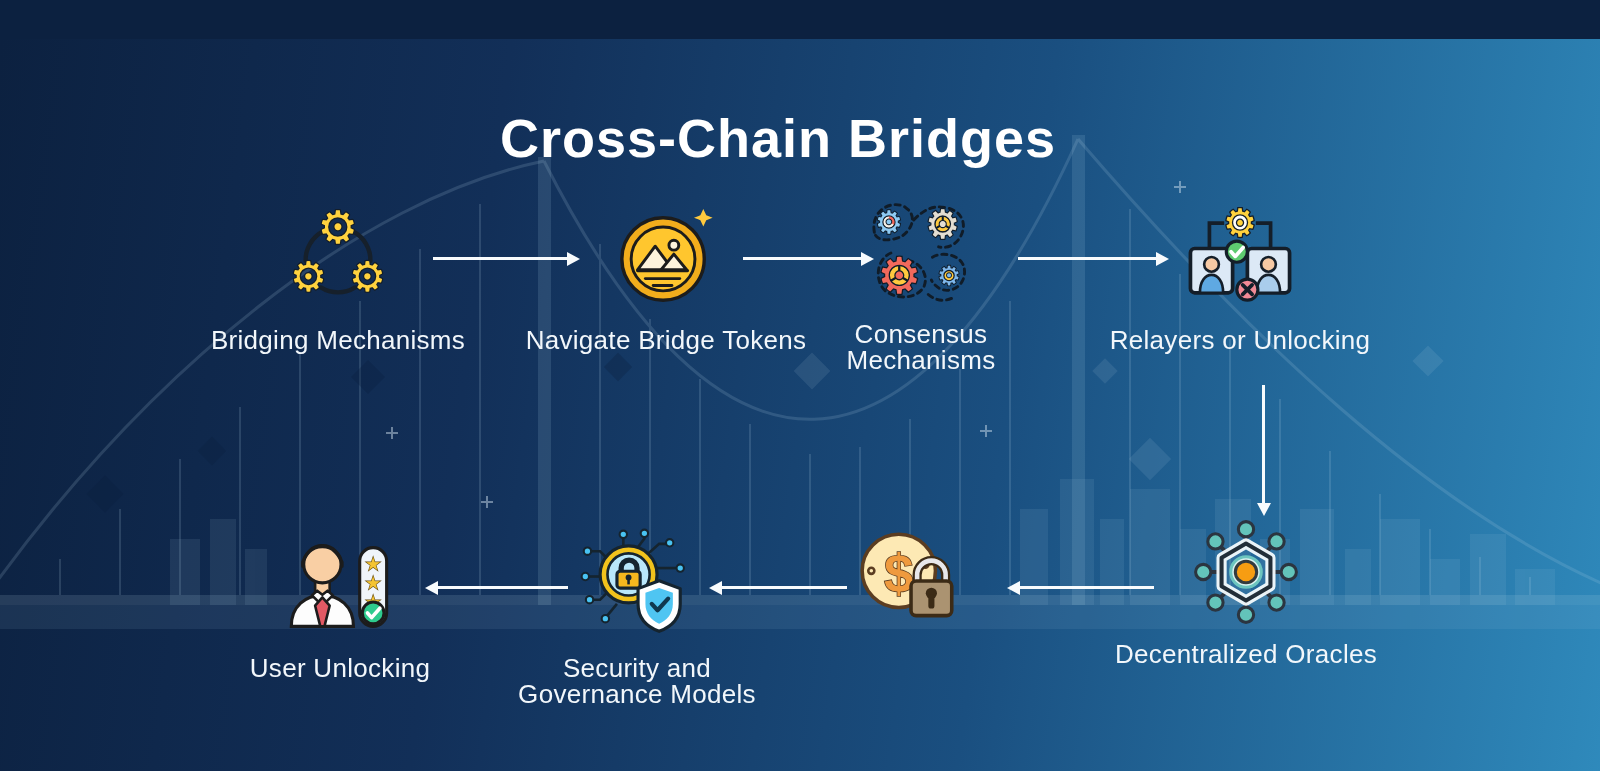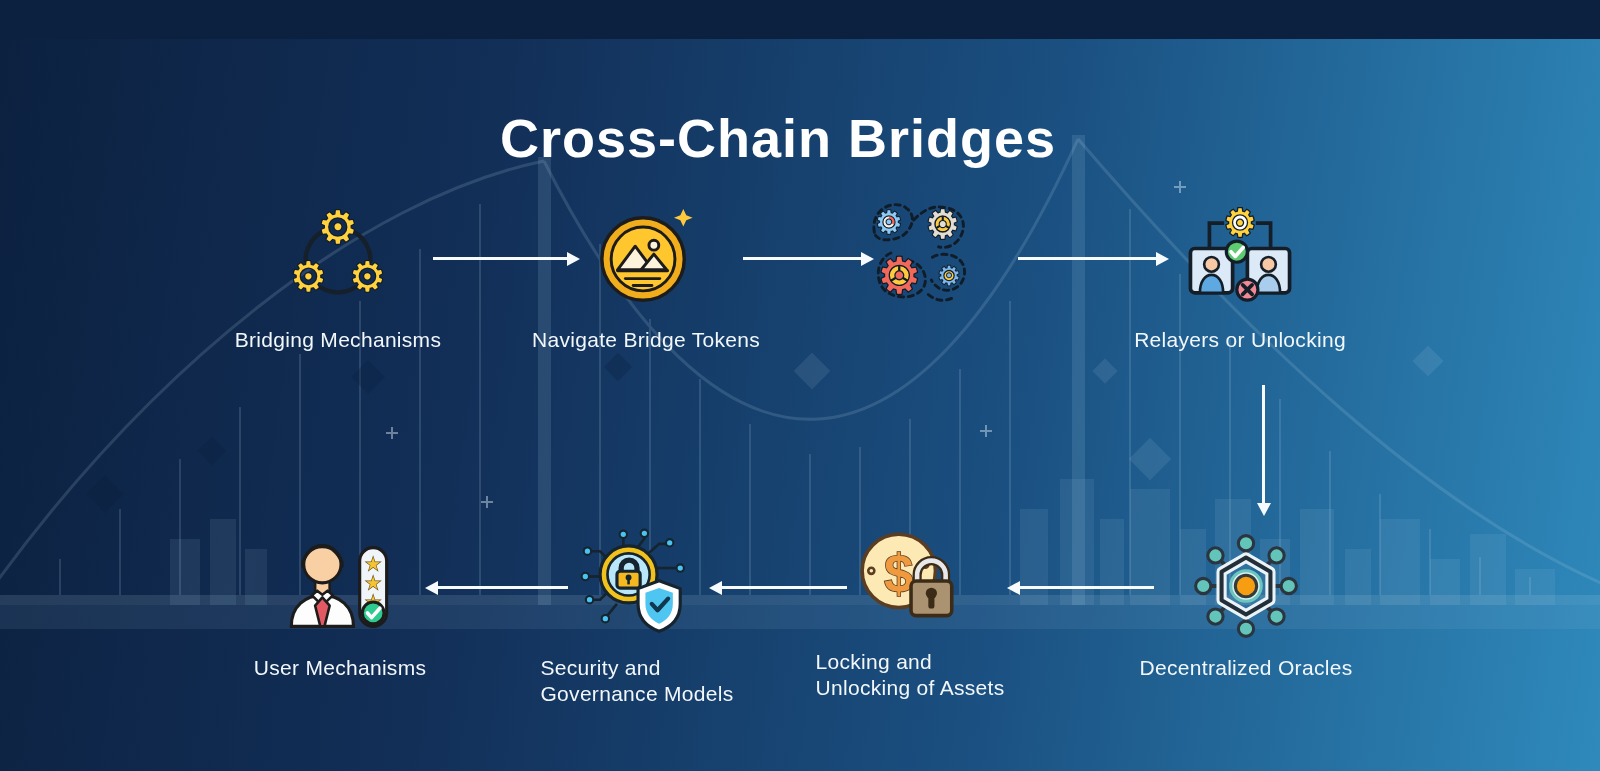--- a/index.html
+++ b/index.html
@@ -4,24 +4,24 @@
 <style>
   html,body{margin:0;padding:0;background:#0c2140;}
   .canvas{position:relative;width:1600px;height:771px;overflow:hidden;
     background:linear-gradient(98deg,#0c2140 0%,#122f58 30%,#1a4f80 62%,#2f8abc 100%);
     font-family:"Liberation Sans",sans-serif;margin-top:39px;}
   .bg-art{position:absolute;left:0;top:0;width:1600px;height:771px;pointer-events:none;}
   .title{position:absolute;top:32px;left:0;right:44px;text-align:center;
     font-weight:700;font-size:54px;letter-spacing:1px;color:#ffffff;}
   .node{position:absolute;width:300px;display:flex;flex-direction:column;align-items:center;}
   .icon-box{height:122px;display:flex;align-items:center;justify-content:center;}
-  .node-label{margin-top:8px;white-space:pre-line;color:#f2f7fb;
-    font-size:21px;line-height:26px;letter-spacing:.3px;}
-  .n1{left:188px;top:158px}.n2{left:496px;top:158px}.n3{left:771px;top:152px}.n4{left:1090px;top:158px}
-  .n5{left:1096px;top:486px}.n6{left:760px;top:480px}.n7{left:487px;top:486px}.n8{left:190px;top:486px}
+  .node-label{margin-top:8px;text-align:center;white-space:pre-line;color:#f2f7fb;
+    font-size:26px;line-height:26px;letter-spacing:.3px;}
+  .n1{left:188px;top:158px}.n2{left:516px;top:158px}.n3{left:771px;top:152px}.n4{left:1090px;top:158px}
+  .n5{left:1096px;top:472px}.n6{left:760px;top:480px}.n7{left:487px;top:486px}.n8{left:190px;top:486px}
   .arrow{position:absolute;height:2.5px;background:#f8fbfd;}
   .arrow.right::after{content:"";position:absolute;right:-13px;top:-5.5px;
     border-top:7px solid transparent;border-bottom:7px solid transparent;border-left:13px solid #f8fbfd;}
   .arrow.left::before{content:"";position:absolute;left:-13px;top:-5.5px;
     border-top:7px solid transparent;border-bottom:7px solid transparent;border-right:13px solid #f8fbfd;}
   .arrow.down{width:2.5px;height:118px;}
   .arrow.down::after{content:"";position:absolute;bottom:-13px;left:-5.5px;
     border-left:7px solid transparent;border-right:7px solid transparent;border-top:13px solid #f8fbfd;}
   .a1{left:433px;top:218px;width:134px}.a2{left:743px;top:218px;width:118px}
   .a3{left:1018px;top:218px;width:138px}.a4{left:1262px;top:346px}
@@ -140,20 +140,22 @@
         <path d="M76,28 L76,20.5 M76,28 L69.5,32 M76,28 L82.5,32" stroke="#101c28" stroke-width="2" fill="none"></path>
         <circle cx="34" cy="78" r="11" fill="#ffc93e" stroke="#101c28" stroke-width="2.5"></circle>
         <path d="M34,78 L34,68 M34,78 L25.5,83 M34,78 L42.5,83" stroke="#101c28" stroke-width="2.2" fill="none"></path>
         <circle cx="82" cy="78" r="5.5" fill="#ffc93e" stroke="#101c28" stroke-width="2"></circle>
         <text x="24" y="26" font-size="30" text-anchor="middle" dominant-baseline="central" fill="#8ecbf4" stroke="#101c28" stroke-width="2" paint-order="stroke">⚙</text>
         <text x="76" y="28" font-size="38" text-anchor="middle" dominant-baseline="central" fill="#e4ded2" stroke="#101c28" stroke-width="2.2" paint-order="stroke">⚙</text>
         <text x="34" y="78" font-size="48" text-anchor="middle" dominant-baseline="central" fill="#f2695c" stroke="#101c28" stroke-width="2.5" paint-order="stroke">⚙</text>
         <text x="82" y="78" font-size="26" text-anchor="middle" dominant-baseline="central" fill="#7fb8ec" stroke="#101c28" stroke-width="1.8" paint-order="stroke">⚙</text>
       </svg>
     </div>
+    <div class="node-label">Consensus
+Mechanisms</div>
   </div>
 
   <div class="node n4">
     <div class="icon-box">
       <svg width="116" height="116" viewBox="0 0 110 110">
         <path d="M40,22 H26 V46 M70,22 H84 V46" stroke="#141e29" stroke-width="3.5" fill="none"></path>
         <circle cx="55" cy="22" r="9" fill="#ffffff"></circle>
         <text x="55" y="22" font-size="36" text-anchor="middle" dominant-baseline="central" fill="#ffd23e" stroke="#141e29" stroke-width="2.5" paint-order="stroke">⚙</text>
         <rect x="8" y="46" width="40" height="42" rx="4" fill="#dce9f6" stroke="#141e29" stroke-width="3.5"></rect>
         <rect x="62" y="46" width="40" height="42" rx="4" fill="#dce9f6" stroke="#141e29" stroke-width="3.5"></rect>
@@ -202,22 +204,20 @@
         <circle cx="17" cy="46" r="3" fill="none" stroke="#5b3d21" stroke-width="2.5"></circle>
         <circle cx="70" cy="40" r="3" fill="none" stroke="#5b3d21" stroke-width="2.5"></circle>
         <text x="44" y="49" font-size="52" font-weight="bold" text-anchor="middle" dominant-baseline="central" fill="#ef9a3e" stroke="#5b3d21" stroke-width="1.5" paint-order="stroke" style="font-family:'Liberation Sans',sans-serif">$</text>
         <path d="M62,58 V50 A14,14 0 0 1 90,50 V58" fill="none" stroke="#3c2b16" stroke-width="9"></path>
         <path d="M62,58 V50 A14,14 0 0 1 90,50 V58" fill="none" stroke="#e8e8ea" stroke-width="4.5"></path>
         <rect x="56" y="56" width="40" height="34" rx="5" fill="#ab9371" stroke="#3c2b16" stroke-width="3.5"></rect>
         <circle cx="76" cy="68" r="5.5" fill="#3c2b16"></circle>
         <rect x="73" y="69" width="6" height="14" rx="2.5" fill="#3c2b16"></rect>
       </svg>
     </div>
-    <div class="node-label">Locking and
-Unlocking of Assets</div>
   </div>
 
   <div class="node n7">
     <div class="icon-box">
       <svg width="116" height="116" viewBox="0 0 110 110">
         <g stroke="#15242f" stroke-width="2.5" fill="none">
           <path d="M30,32 L20,22 H10"></path>
             <path d="M26,46 H8"></path>
             <path d="M30,58 L20,68 H12"></path>
           <path d="M36,72 L26,84"></path>
@@ -261,21 +261,21 @@
         <path d="M28,64 L38,74 L48,64 L43,59.5 L38,63.5 L33,59.5 Z" fill="#ffffff" stroke="#1c1c1c" stroke-width="2.5" stroke-linejoin="round"></path>
         <path d="M38,66 L31,74 L36,94 L40,94 L45,74 Z" fill="#e25964" stroke="#1c1c1c" stroke-width="2.5" stroke-linejoin="round"></path>
         <rect x="74" y="18" width="26" height="76" rx="13" fill="#f0f5fa" stroke="#1c1c1c" stroke-width="3"></rect>
         <text x="87" y="34" font-size="17" text-anchor="middle" dominant-baseline="central" fill="#f5c430" stroke="#6b500f" stroke-width="1.2" paint-order="stroke">★</text>
         <text x="87" y="52" font-size="17" text-anchor="middle" dominant-baseline="central" fill="#f5c430" stroke="#6b500f" stroke-width="1.2" paint-order="stroke">★</text>
         <text x="87" y="70" font-size="17" text-anchor="middle" dominant-baseline="central" fill="#f5c430" stroke="#6b500f" stroke-width="1.2" paint-order="stroke">★</text>
         <circle cx="87" cy="81" r="10.5" fill="#2ecb8e" stroke="#1c1c1c" stroke-width="3"></circle>
         <path d="M81.5,81 l4,4.5 l8,-9" stroke="#ffffff" stroke-width="3.5" fill="none" stroke-linecap="round" stroke-linejoin="round"></path>
       </svg>
     </div>
-    <div class="node-label">User Mechanisms</div>
+    <div class="node-label">User Unlocking</div>
   </div>
 
   <div class="arrow right a1"></div>
   <div class="arrow right a2"></div>
   <div class="arrow right a3"></div>
   <div class="arrow down  a4"></div>
   <div class="arrow left  a5"></div>
   <div class="arrow left  a6"></div>
   <div class="arrow left  a7"></div>
 

